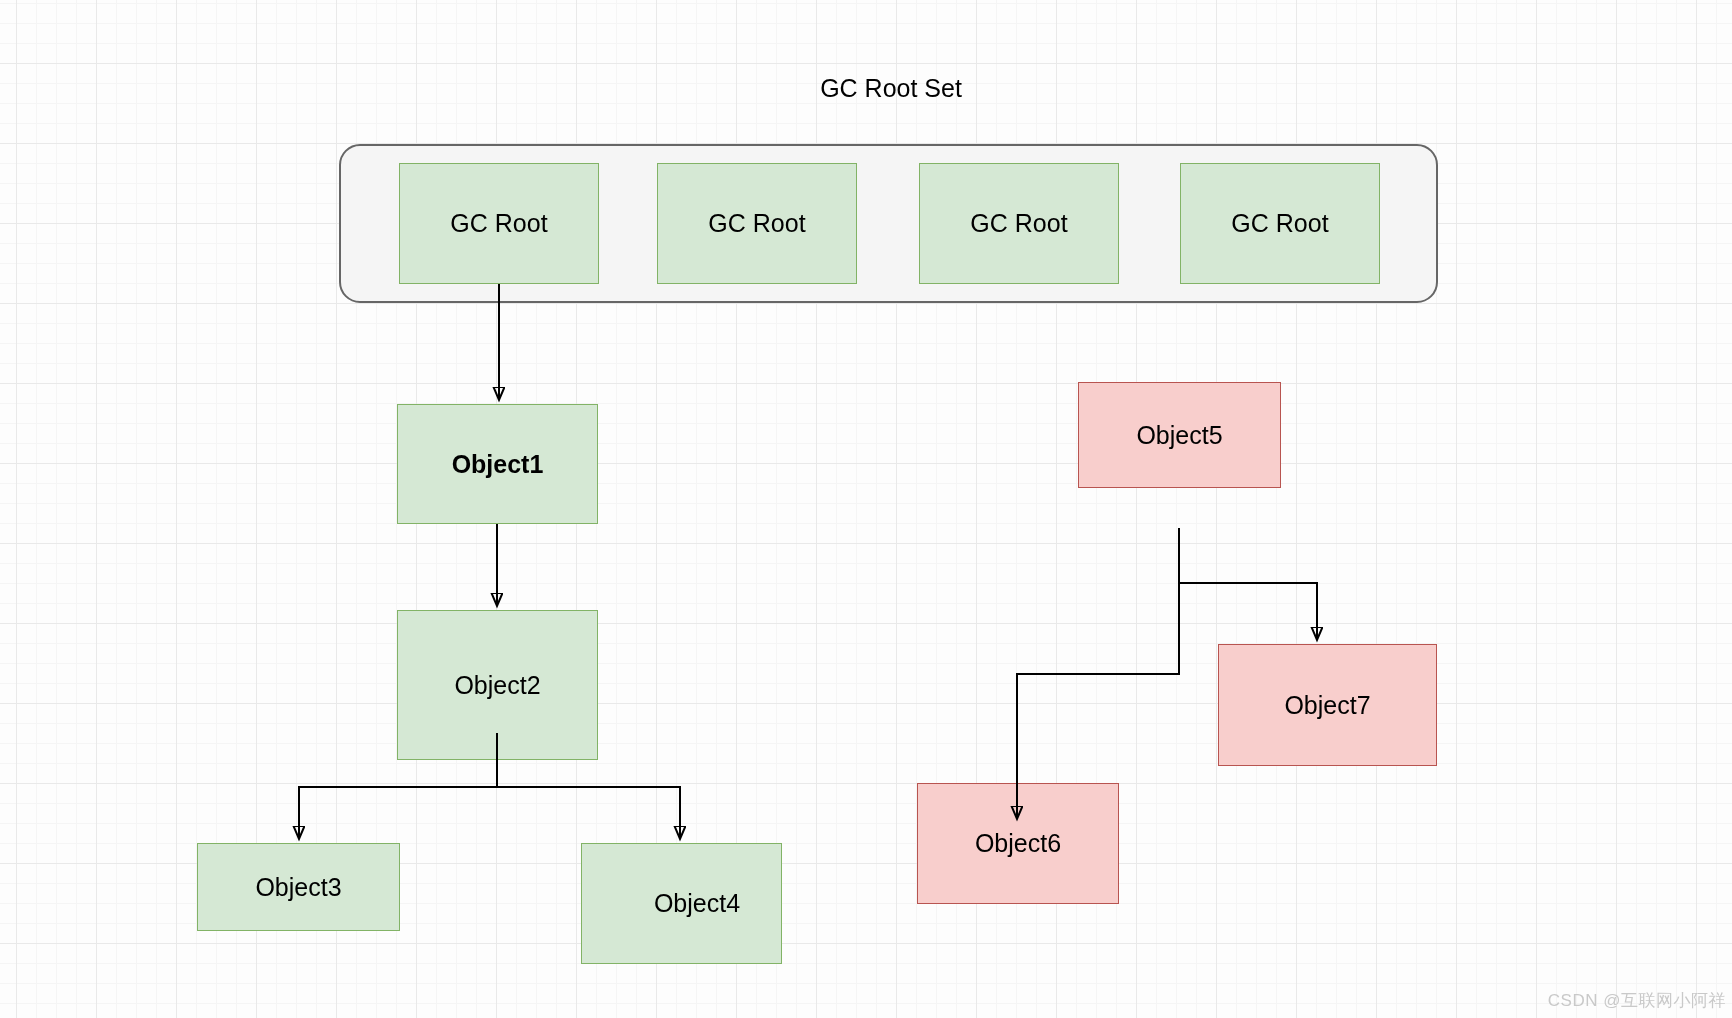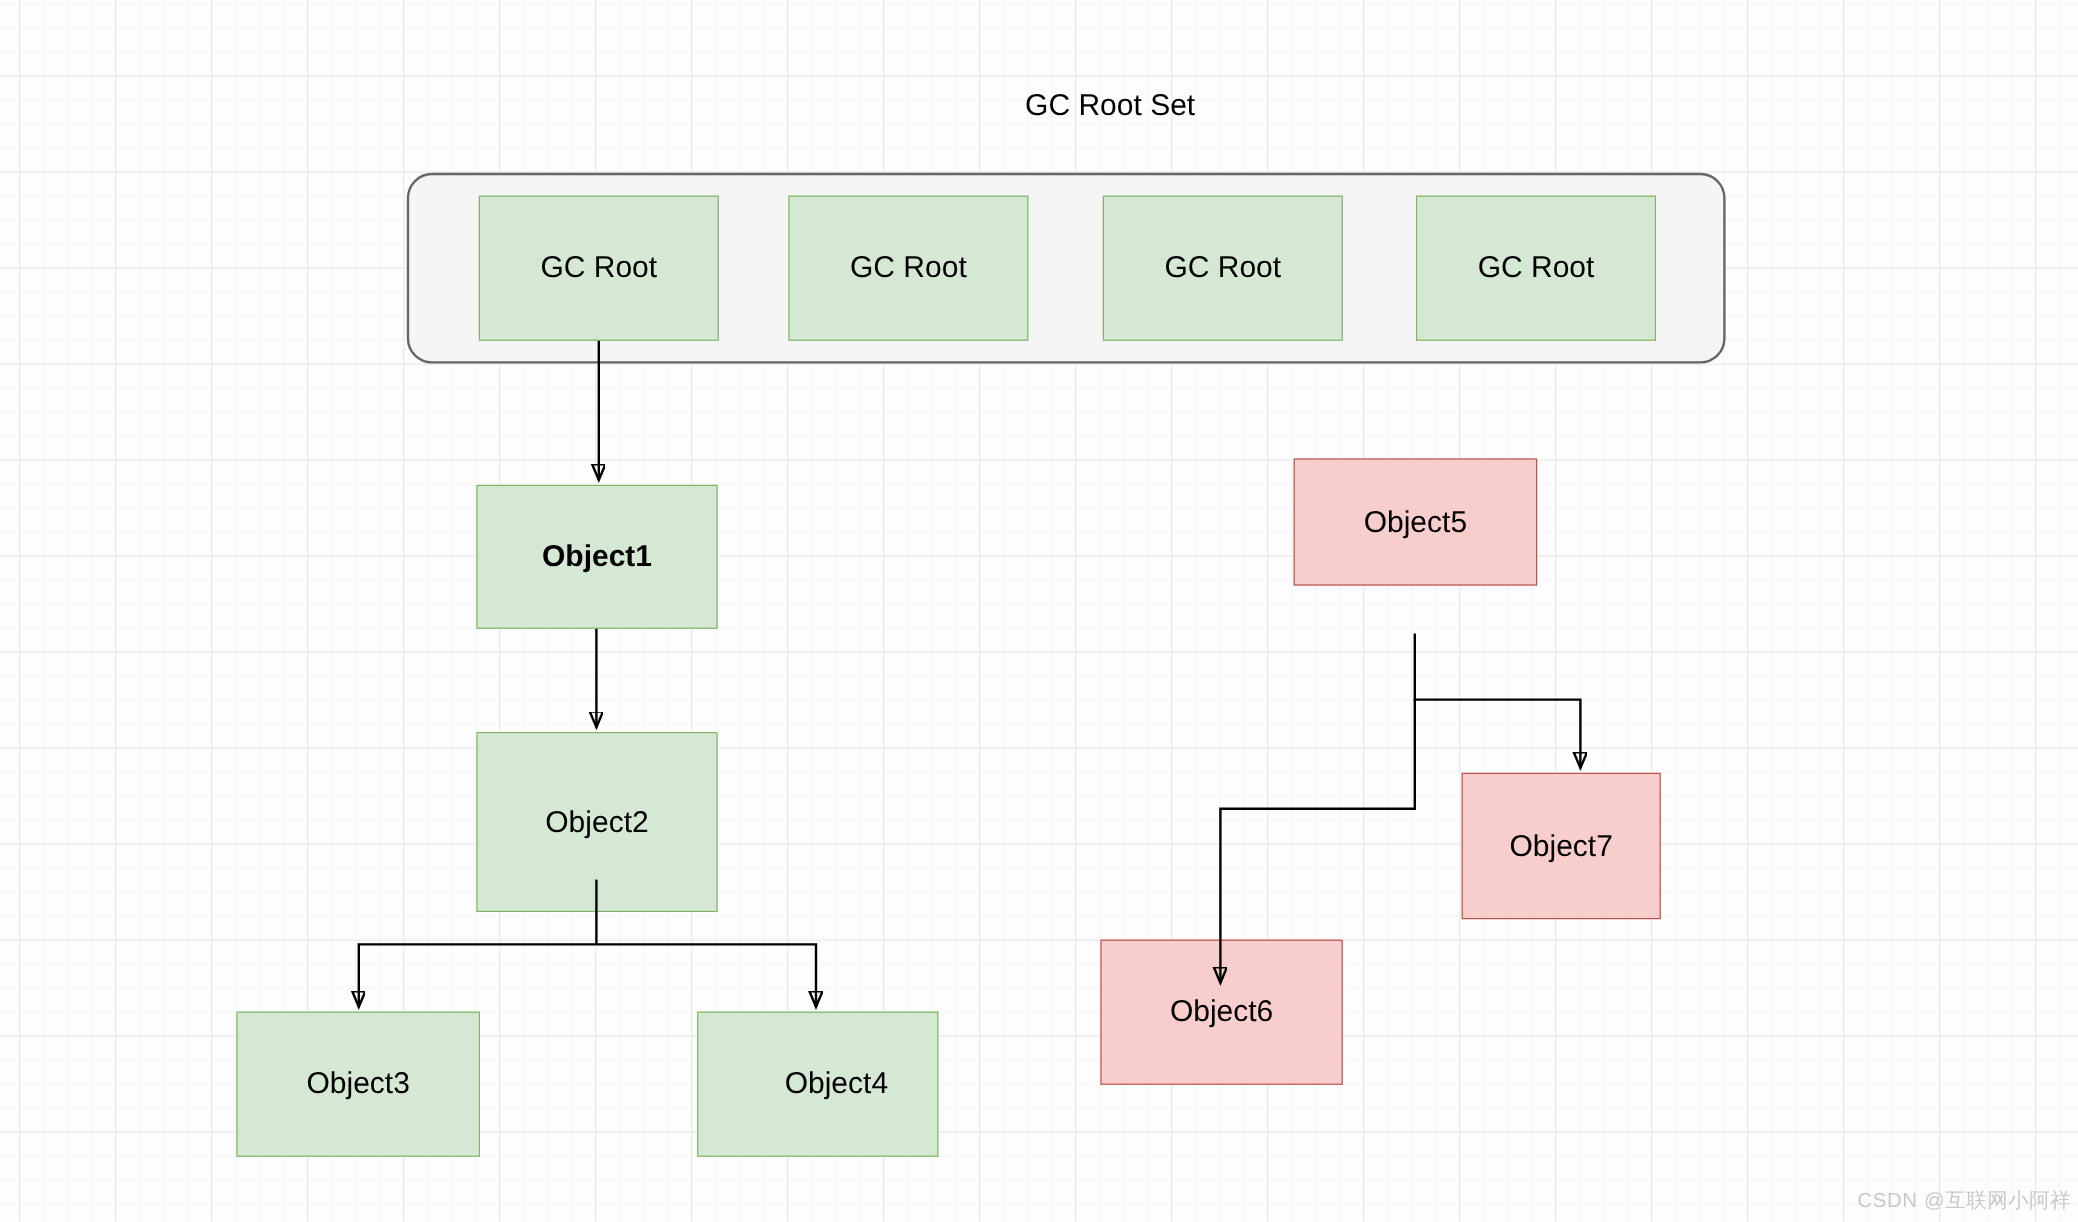--- a/index.html
+++ b/index.html
@@ -20,21 +20,21 @@
       linear-gradient(to right, #f5f5f5 1px, transparent 1px),
       linear-gradient(to bottom, #f5f5f5 1px, transparent 1px);
     background-size: 80px 100%, 100% 80px, 20px 100%, 100% 20px;
     background-position: 16px 0, 0 63px, 16px 0, 0 3px;
   }
   .diagram-title {
     position: absolute;
     left: 786px;
     top: 74px;
     width: 210px;
-    text-align: right;
+    text-align: center;
     font-size: 25px;
     color: #000000;
     white-space: nowrap;
   }
   .rootset-container {
     position: absolute;
     left: 339px;
     top: 144px;
     width: 1099px;
     height: 159px;
@@ -63,25 +63,25 @@
   }
   
   .gcroot { top: 163px; width: 200px; height: 121px; }
   .gcroot-1 { left: 399px; }
   .gcroot-2 { left: 657px; }
   .gcroot-3 { left: 919px; }
   .gcroot-4 { left: 1180px; }
   
   .object1 { left: 397px;  top: 404px; width: 201px; height: 120px; font-weight: bold; }
   .object2 { left: 397px;  top: 610px; width: 201px; height: 150px; }
-  .object3 { left: 197px;  top: 843px; width: 203px; height: 121px; }
+  .object3 { left: 197px;  top: 843px; width: 203px; height: 88px; }
   .object4 { left: 581px;  top: 843px; width: 201px; height: 121px; padding-left: 31px; }
   .object5 { left: 1078px; top: 382px; width: 203px; height: 106px; }
   .object6 { left: 917px;  top: 783px; width: 202px; height: 121px; }
-  .object7 { left: 1218px; top: 644px; width: 166px; height: 122px; align-items: center; }
+  .object7 { left: 1218px; top: 644px; width: 219px; height: 122px; align-items: center; }
   .edges {
     position: absolute;
     left: 0; top: 0;
     width: 1732px;
     height: 1018px;
     pointer-events: none;
   }
   .edges path {
     fill: none;
     stroke: #000000;

